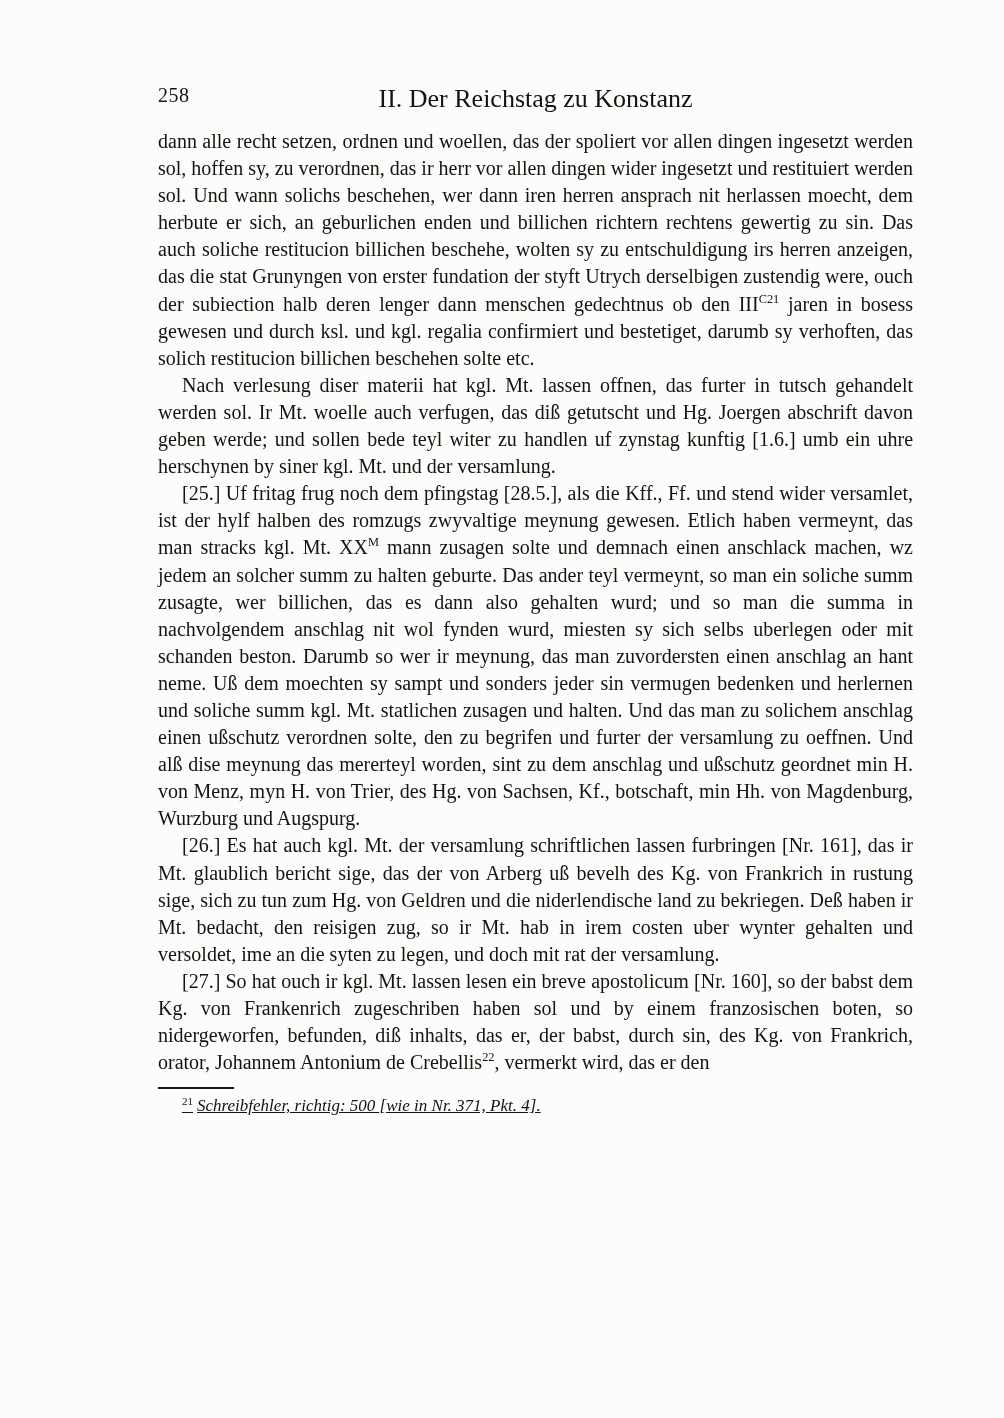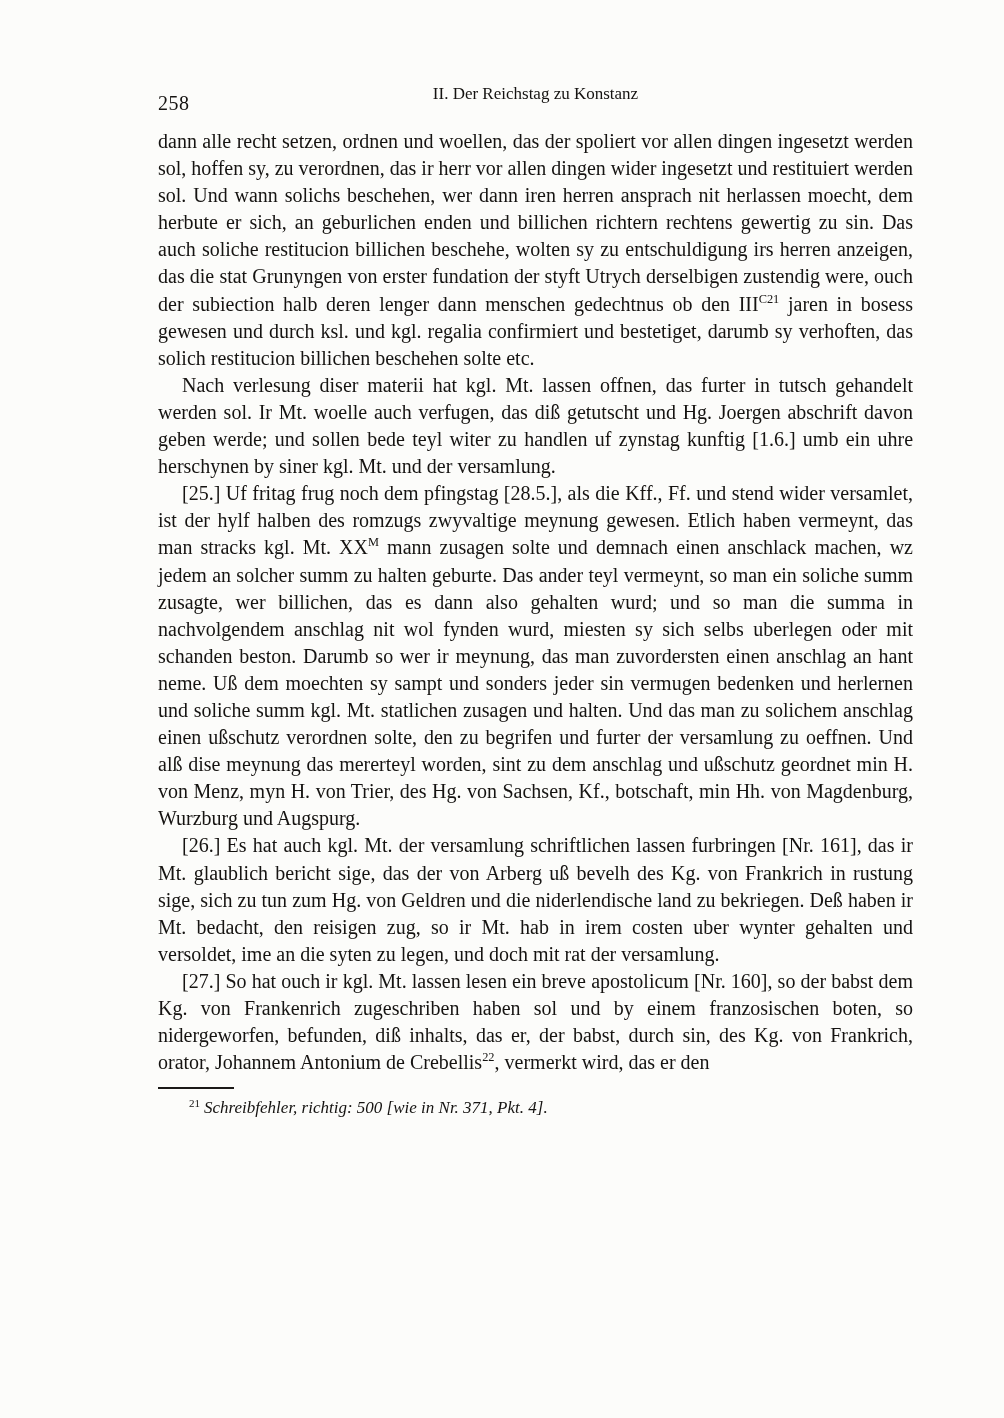--- a/index.html
+++ b/index.html
@@ -20,27 +20,27 @@
     inset: 0;
   }
   .page-header {
     position: relative;
     margin: 84px 91px 0 158px; 
     height: 24px;
   }
   .page-number {
     position: absolute;
     left: 0;
-    top: 8px;
+    top: 0;
     font-size: 20px;
     letter-spacing: 0.5px;
   }
   .running-header {
     text-align: center;
-    font-size: 17px;
+    font-size: 26px;
   }
   .text-block {
     margin: 20px 91px 0 158px;
     font-size: 20px;
     line-height: 27.1px;
     text-align: justify;
     hyphens: none;
   }
   p.para {
     margin: 0;
@@ -64,23 +64,24 @@
     border: 0;
     border-top: 2px solid #1b1917;
   }
   .footnote-section {
     margin: 0 91px 0 158px;
     font-size: 17px;
     line-height: 24.5px;
     text-align: justify;
   }
   p.footnote {
-    margin: 7px;
+    margin: 0;
     padding: 0;
     text-indent: 24px;
+    text-decoration: underline;
   }
   p.footnote sup.fn-marker {
     font-size: 0.65em;
     line-height: 0;
     vertical-align: super;
     font-style: normal;
     padding-right: 4px;
   }
   .fn-text {
     font-style: italic;

